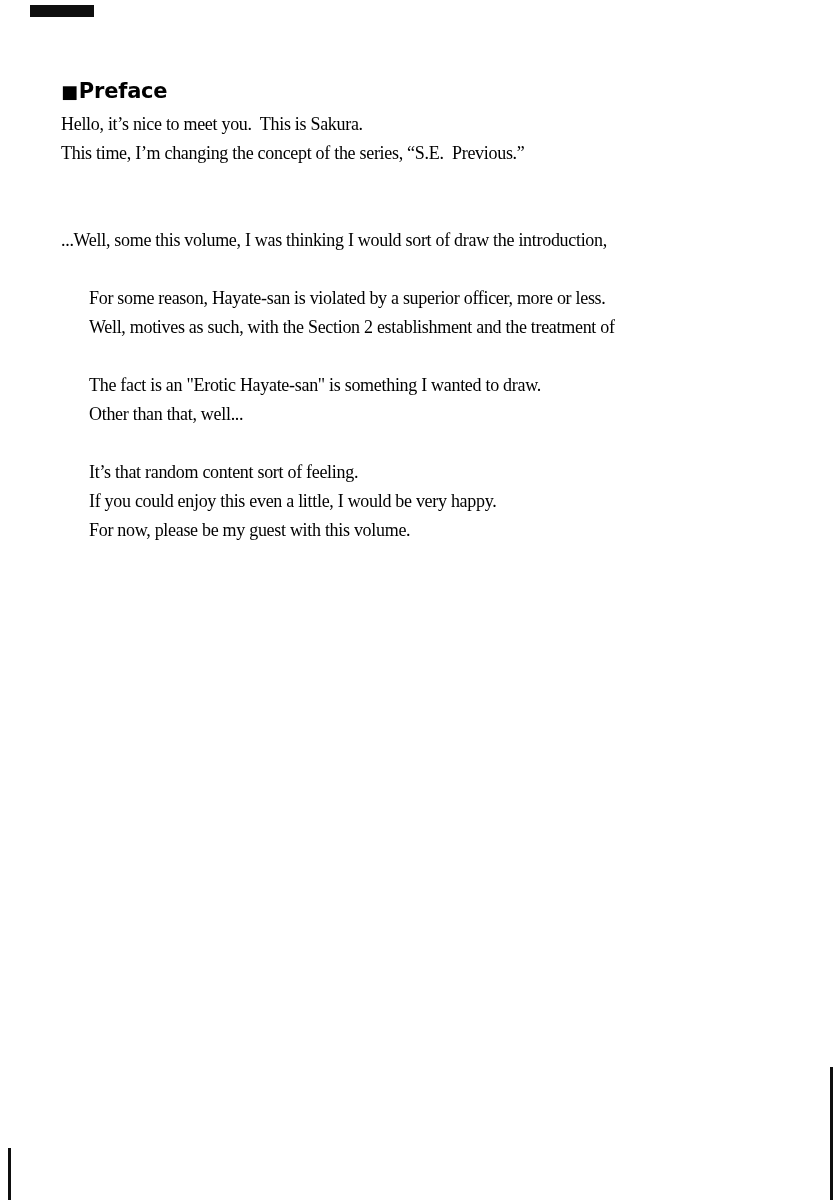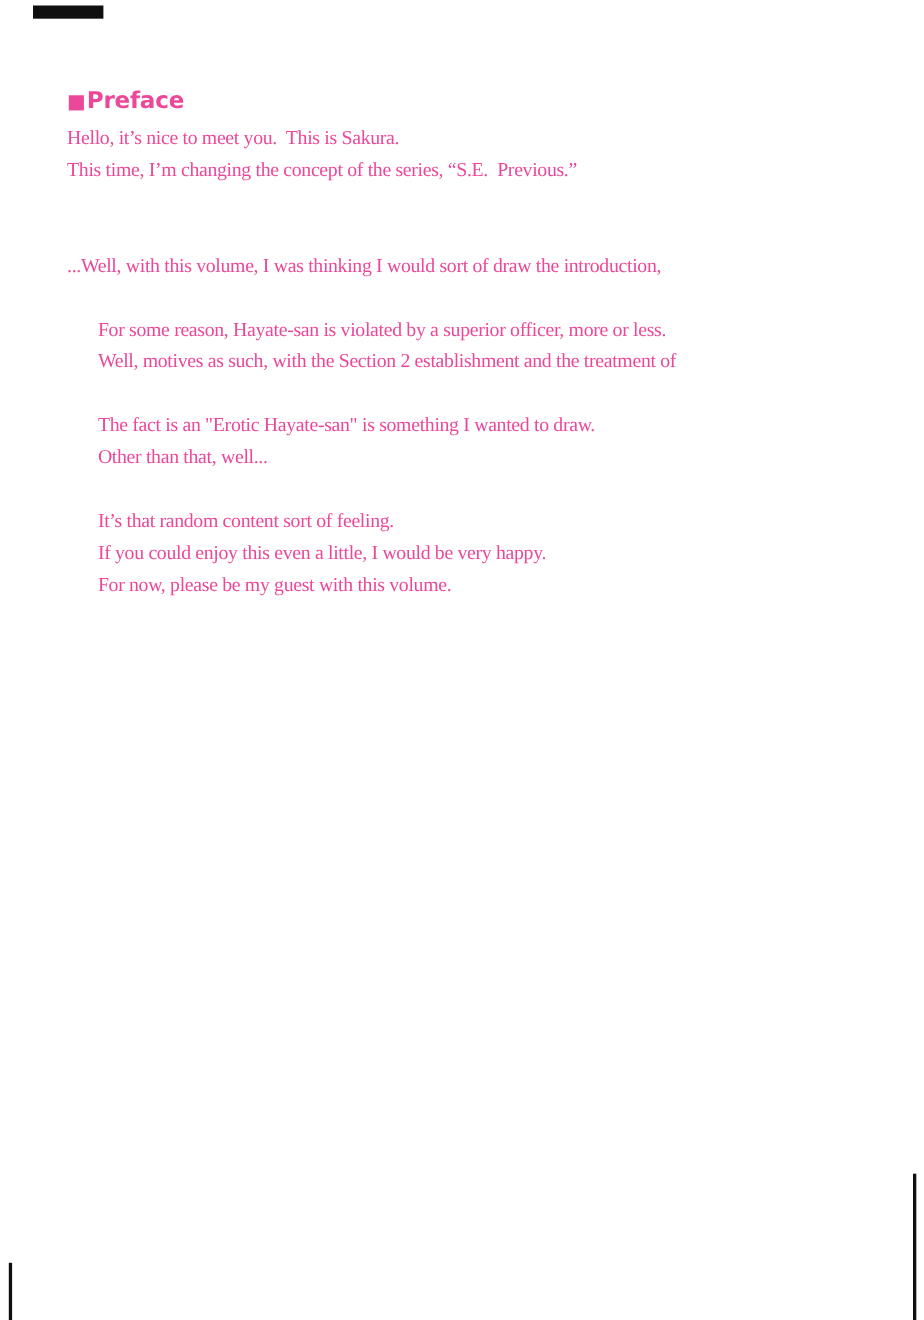--- a/index.html
+++ b/index.html
@@ -50,31 +50,31 @@
     position: absolute;
     background: #0f0f0f;
   }
   .artifact.top-left     { left: 30px;  top: 5px;    width: 64px; height: 12px; }
   .artifact.bottom-left  { left: 8px;   top: 1148px; width: 3px;  height: 52px; }
   .artifact.bottom-right { left: 830px; top: 1067px; width: 3px;  height: 133px; }
 </style>
 </head>
 <body style="background: rgb(255, 255, 255);">
 
-<div class="content" style="color: #ec4899;">
+<div class="content" style="color: #000000;">
 
   <h1 class="heading"><span class="marker">■</span><span>Preface</span></h1>
 
   <div class="para first">
     <div class="line">Hello, it’s nice to meet you.  This is Sakura.</div>
     <div class="line">This time, I’m changing the concept of the series, “S.E.  Previous.”</div>
   </div>
 
   <div class="para gap2">
-    <div class="line">...Well, with this volume, I was thinking I would sort of draw the introduction,</div>
+    <div class="line">...Well, some this volume, I was thinking I would sort of draw the introduction,</div>
   </div>
 
   <div class="para gap1">
     <div class="line">For some reason, Hayate-san is violated by a superior officer, more or less.</div>
     <div class="line">Well, motives as such, with the Section 2 establishment and the treatment of</div>
   </div>
 
   <div class="para gap1">
     <div class="line">The fact is an "Erotic Hayate-san" is something I wanted to draw.</div>
     <div class="line">Other than that, well...</div>

